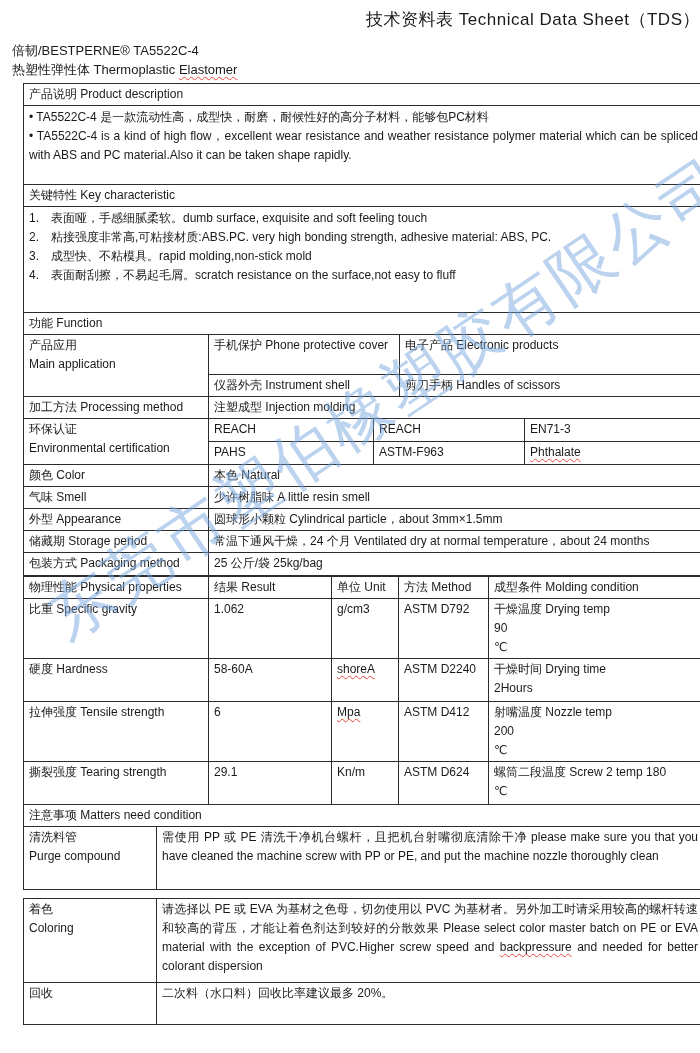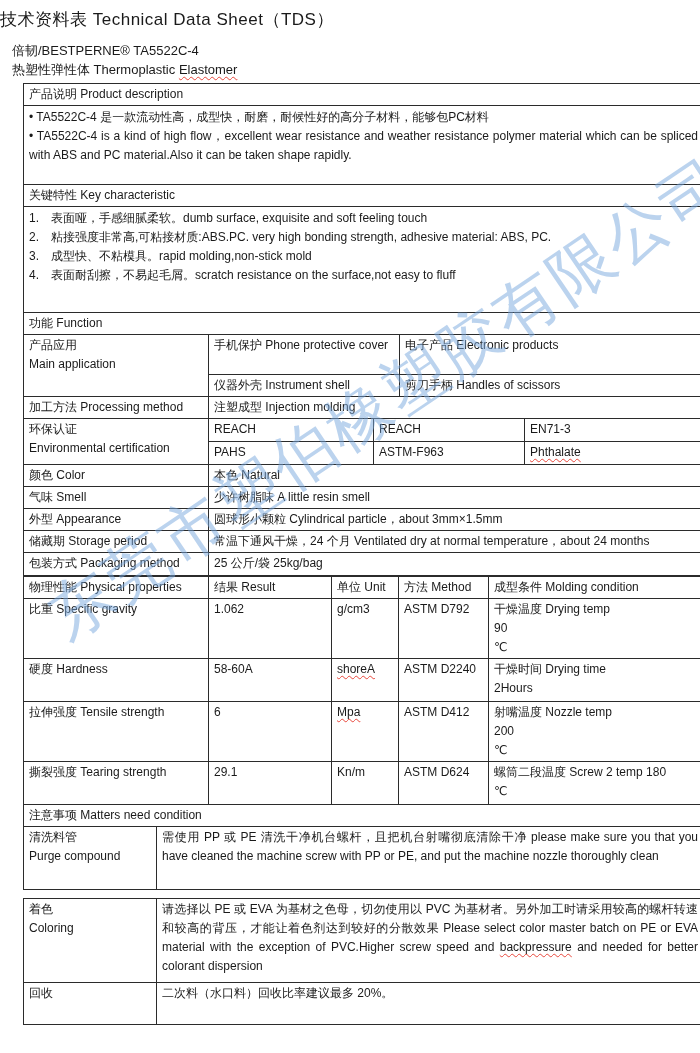--- a/index.html
+++ b/index.html
@@ -10,24 +10,25 @@
     color: #1a1a1a;
   }
   .page {
     position: relative;
     width: 700px;
     height: 1053px;
     overflow: hidden;
     background: #ffffff;
   }
   .title {
-    text-align: left;
+    text-align: right;
     font-size: 17px;
     padding-top: 8px;
     letter-spacing: 0.5px;
+    padding-left: 28px;
   }
   .prod-lines {
     margin: 10px 0 4px 12px;
     font-size: 13px;
     line-height: 19px;
   }
   .sp {
     text-decoration-line: underline;
     text-decoration-style: wavy;
     text-decoration-color: #e8483c;

